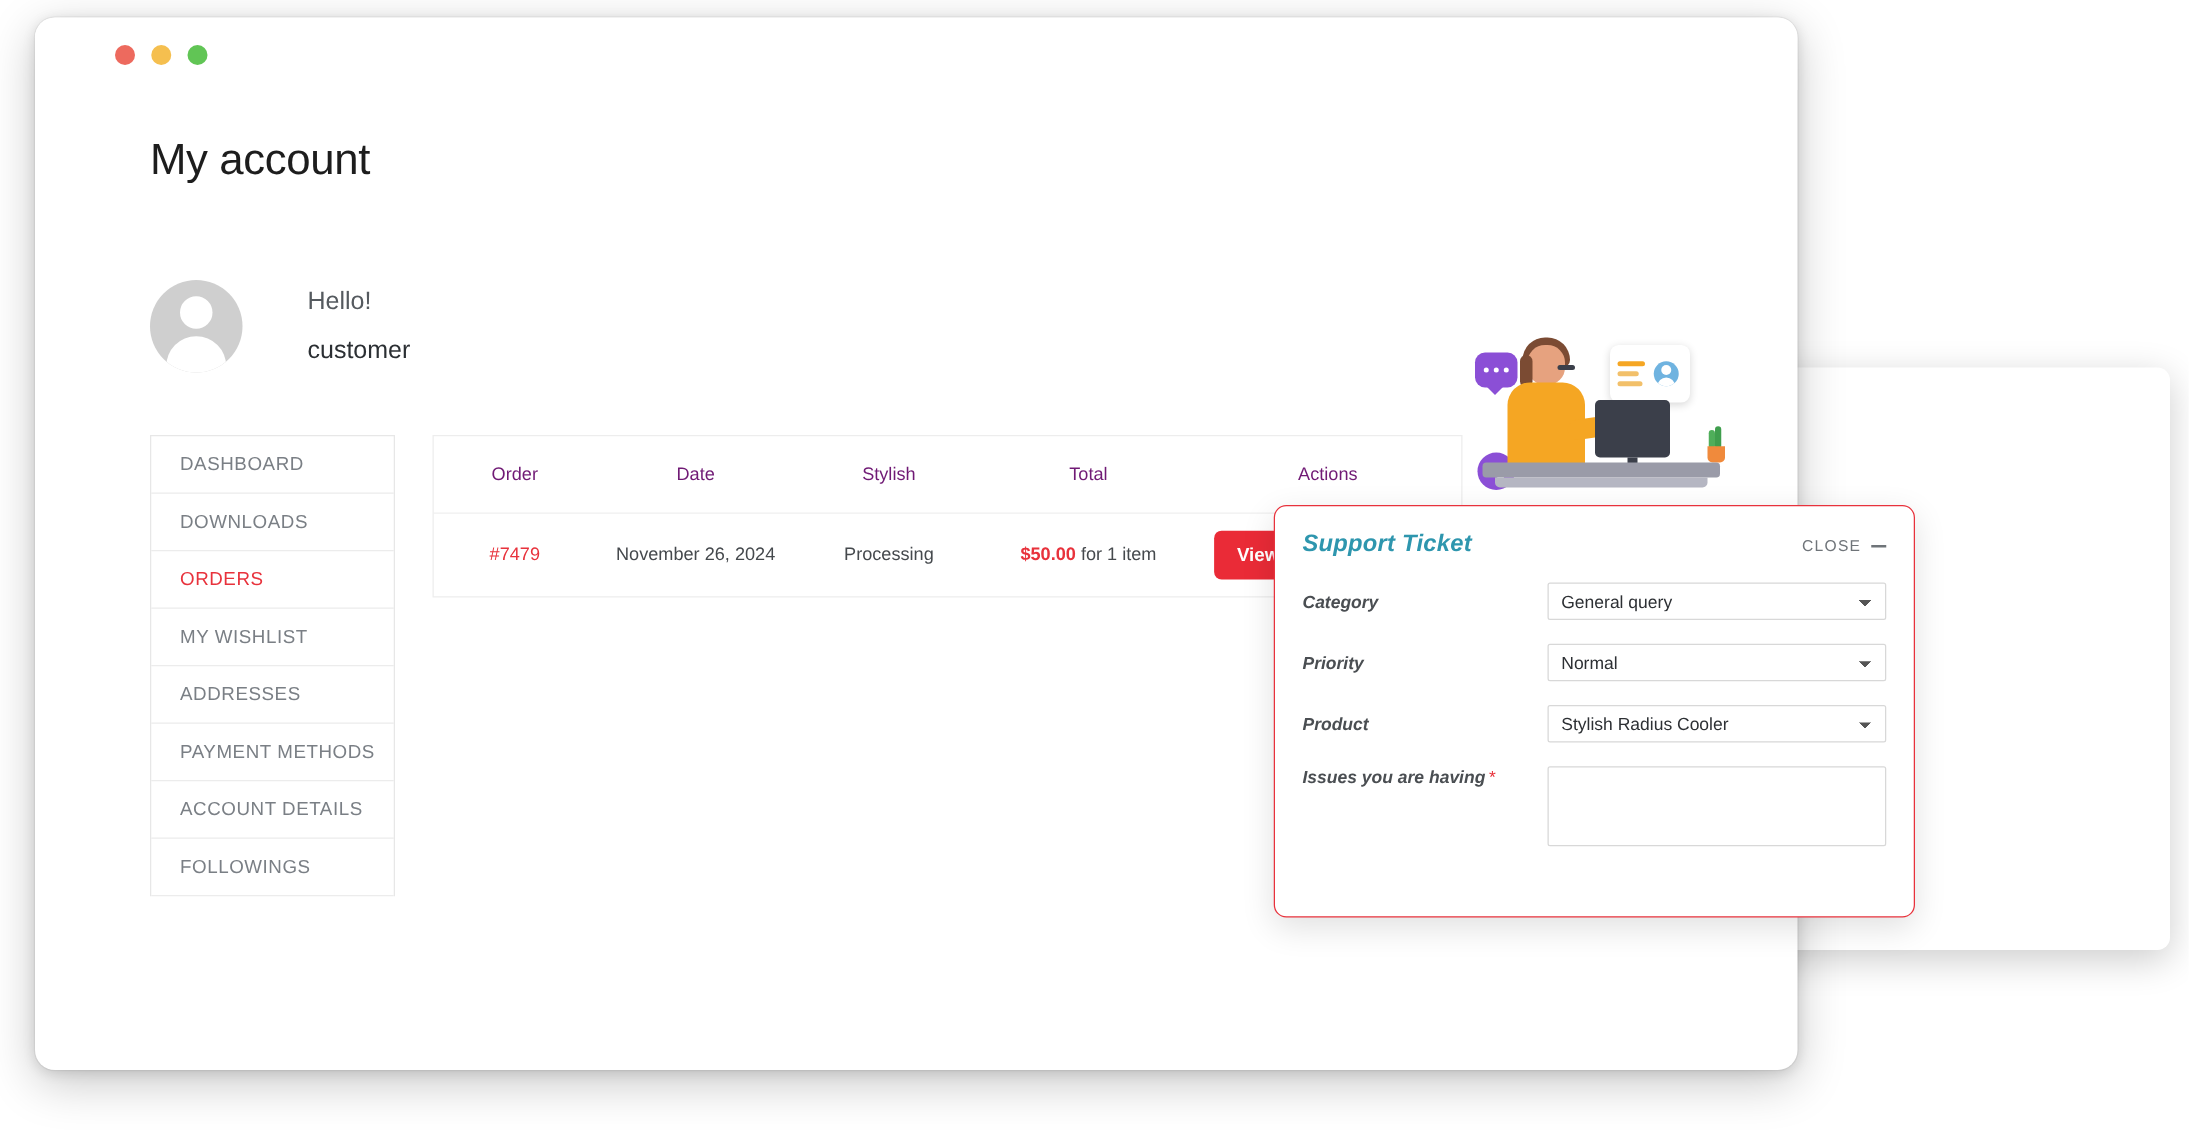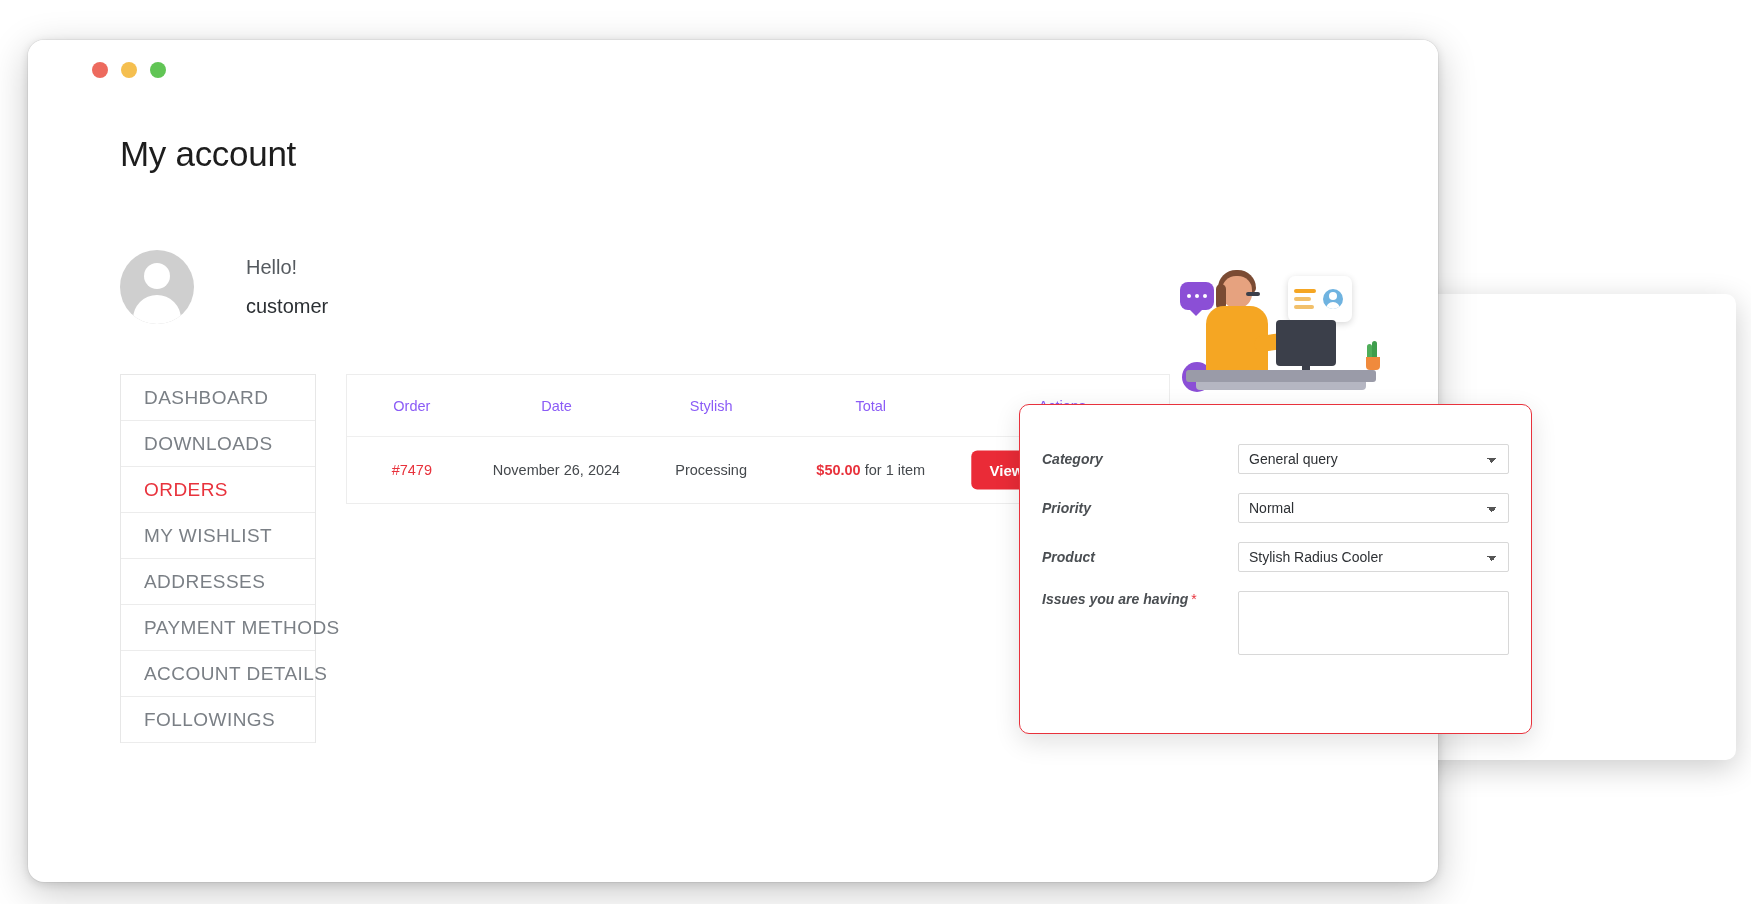--- a/index.html
+++ b/index.html
@@ -8,21 +8,21 @@
     height: 904px;
     overflow: hidden;
     background: #ffffff;
     font-family: "Liberation Sans", sans-serif;
   }
   .stage { position: relative; width: 1751px; height: 904px; background:#fff; }
 
   
   .browser-window {
     position: absolute;
-    left: 28px; top: 40px;
+    left: 28px; top: 14px;
     width: 1410px; height: 842px;
     background: #ffffff;
     border-radius: 16px;
     box-shadow: 0 0 0 1px rgba(0,0,0,0.045),
                 0 10px 38px rgba(0,0,0,0.22),
                 0 2px 10px rgba(0,0,0,0.12);
     overflow: hidden;
   }
   .titlebar { height: 58px; position: relative; background: #fff; }
   .dots { position: absolute; left: 64px; top: 22px; display: flex; gap: 13px; }
@@ -62,37 +62,37 @@
   .account-nav {
     position: absolute; left: 92px; top: 276px;
     width: 196px;
     border: 1px solid #e7e7e7;
     border-bottom: none;
     background: #fff;
   }
   .nav-item {
     height: 46px; display: flex; align-items: center;
     padding-left: 23px;
-    font-size: 19px; letter-spacing: 0.45px;
+    font-size: 15px; letter-spacing: 0.45px;
     color: #7a7f85; border-bottom: 1px solid #ececec;
     text-transform: uppercase; cursor: pointer;
     white-space: nowrap;
   }
   .nav-item.active { color: #e8323c; }
 
   
   .orders-table {
     position: absolute; left: 318px; top: 276px;
     width: 824px;
     border: 1px solid #ededed;
     background: #fff;
   }
   .orders-row { display: flex; align-items: center; }
   .orders-head { height: 62px; border-bottom: 1px solid #efefef; }
-  .orders-head .cell { font-size: 14.5px; color: #8b5cf6; }
+  .orders-head .cell { font-size: 14.5px; color: #701a75; }
   .orders-body { height: 66px; position: relative; }
   .cell { text-align: center; font-size: 14.5px; color: #45494d; }
   .c-order { width: 130px; }
   .c-date { width: 160px; }
   .c-status { width: 150px; }
   .c-total { width: 170px; }
   .c-actions { width: 214px; position: relative; }
   .order-id { color: #e8323c; }
   .price { color: #e8323c; font-weight: bold; }
   .price-rest { color: #45494d; font-weight: normal; }
@@ -327,20 +327,27 @@
     <div class="ill-plant">
       <span class="leaf"></span>
       <span class="leaf b"></span>
       <span class="pot"></span>
     </div>
     <div class="ill-desk"></div>
     <div class="ill-desk2"></div>
   </div>
 
   <div class="ticket-modal">
+    <div class="ticket-head">
+      <div class="ticket-title">Support Ticket</div>
+      <div class="ticket-close">
+        <span>CLOSE</span>
+        <span class="close-dash"></span>
+      </div>
+    </div>
 
     <div class="form-row">
       <div class="form-label">Category</div>
       <div class="form-field">
         <select class="fld">
           <option>General query</option>
         </select>
       </div>
     </div>
 

